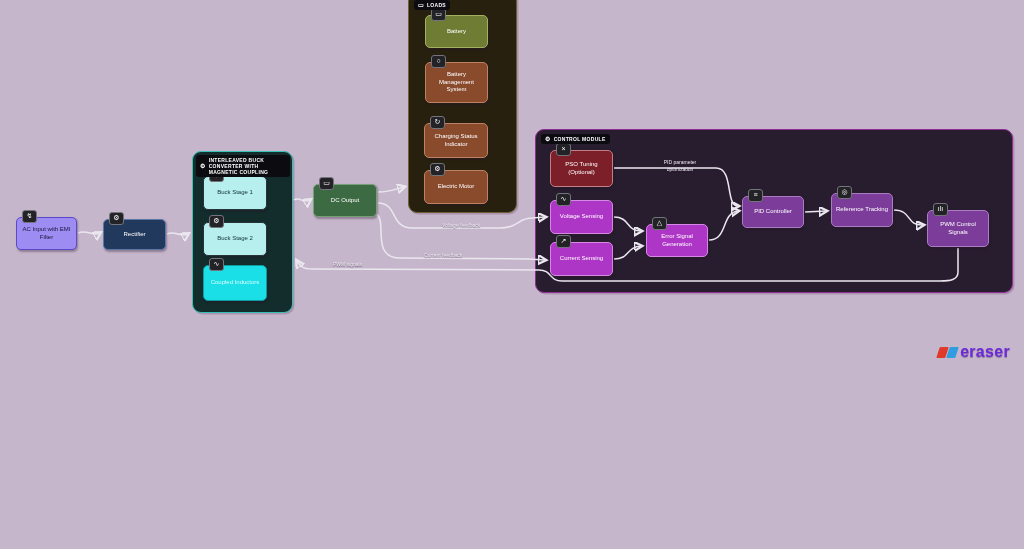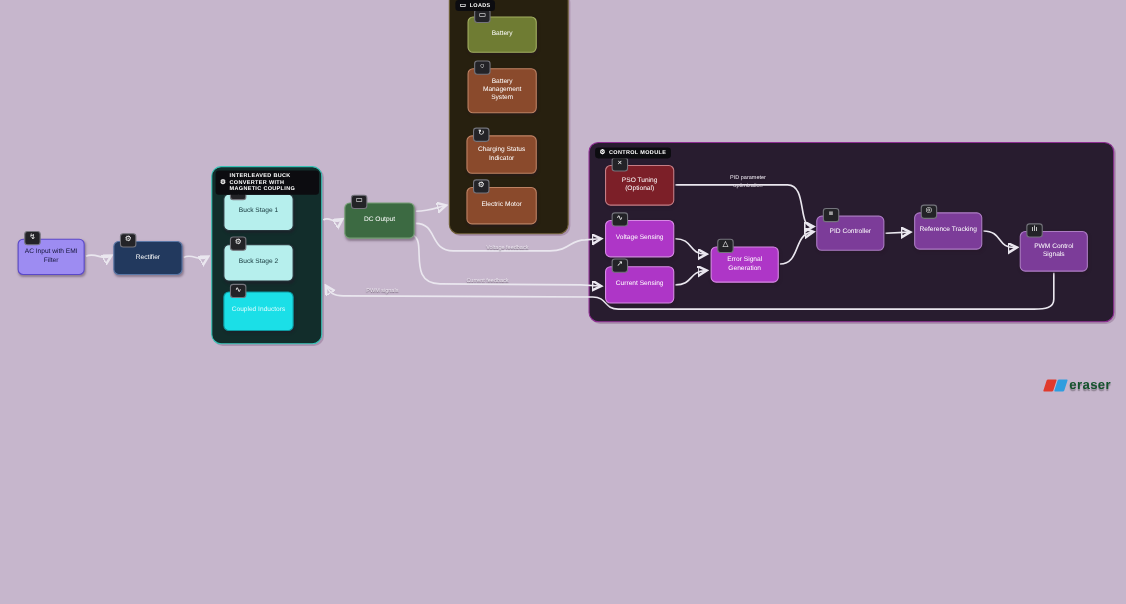--- a/index.html
+++ b/index.html
@@ -58,21 +58,21 @@
   #n-error{left:646px;top:224px;width:62px;height:33px;background:#ae36c7;border:1px solid #d689e4;color:#fff;}
   #n-pid{left:742px;top:196px;width:62px;height:32px;background:#7c3c99;border:1px solid #ab7cc2;color:#fff;}
   #n-ref{left:831px;top:193px;width:62px;height:34px;background:#7c3c99;border:1px solid #ab7cc2;color:#fff;}
   #n-pwm{left:927px;top:210px;width:62px;height:37px;background:#7c3c99;border:1px solid #ab7cc2;color:#fff;}
   
   #wm{position:absolute;right:14px;top:343px;z-index:5;display:flex;align-items:center;gap:3px;}
   #wm .mark{display:flex;gap:1px;}
   #wm .par{width:9px;height:11px;border-radius:1px;}
   #wm .par.red{background:#e03a2d;transform:skewX(-18deg);}
   #wm .par.blue{background:#2f9ddf;transform:skewX(-18deg);}
-  #wm .wtext{color:#14532d;font-size:12px;font-weight:bold;letter-spacing:.3px;text-shadow:0 1px 1px rgba(0,0,0,.3);}
+  #wm .wtext{color:#6d28d9;font-size:16px;font-weight:bold;letter-spacing:.3px;text-shadow:0 1px 1px rgba(0,0,0,.3);}
 </style>
 </head>
 <body>
 
 <div id="canvas">
 
   <div class="group" id="g-buck"></div>
   <div class="group" id="g-loads"></div>
   <div class="group" id="g-control"></div>
 

